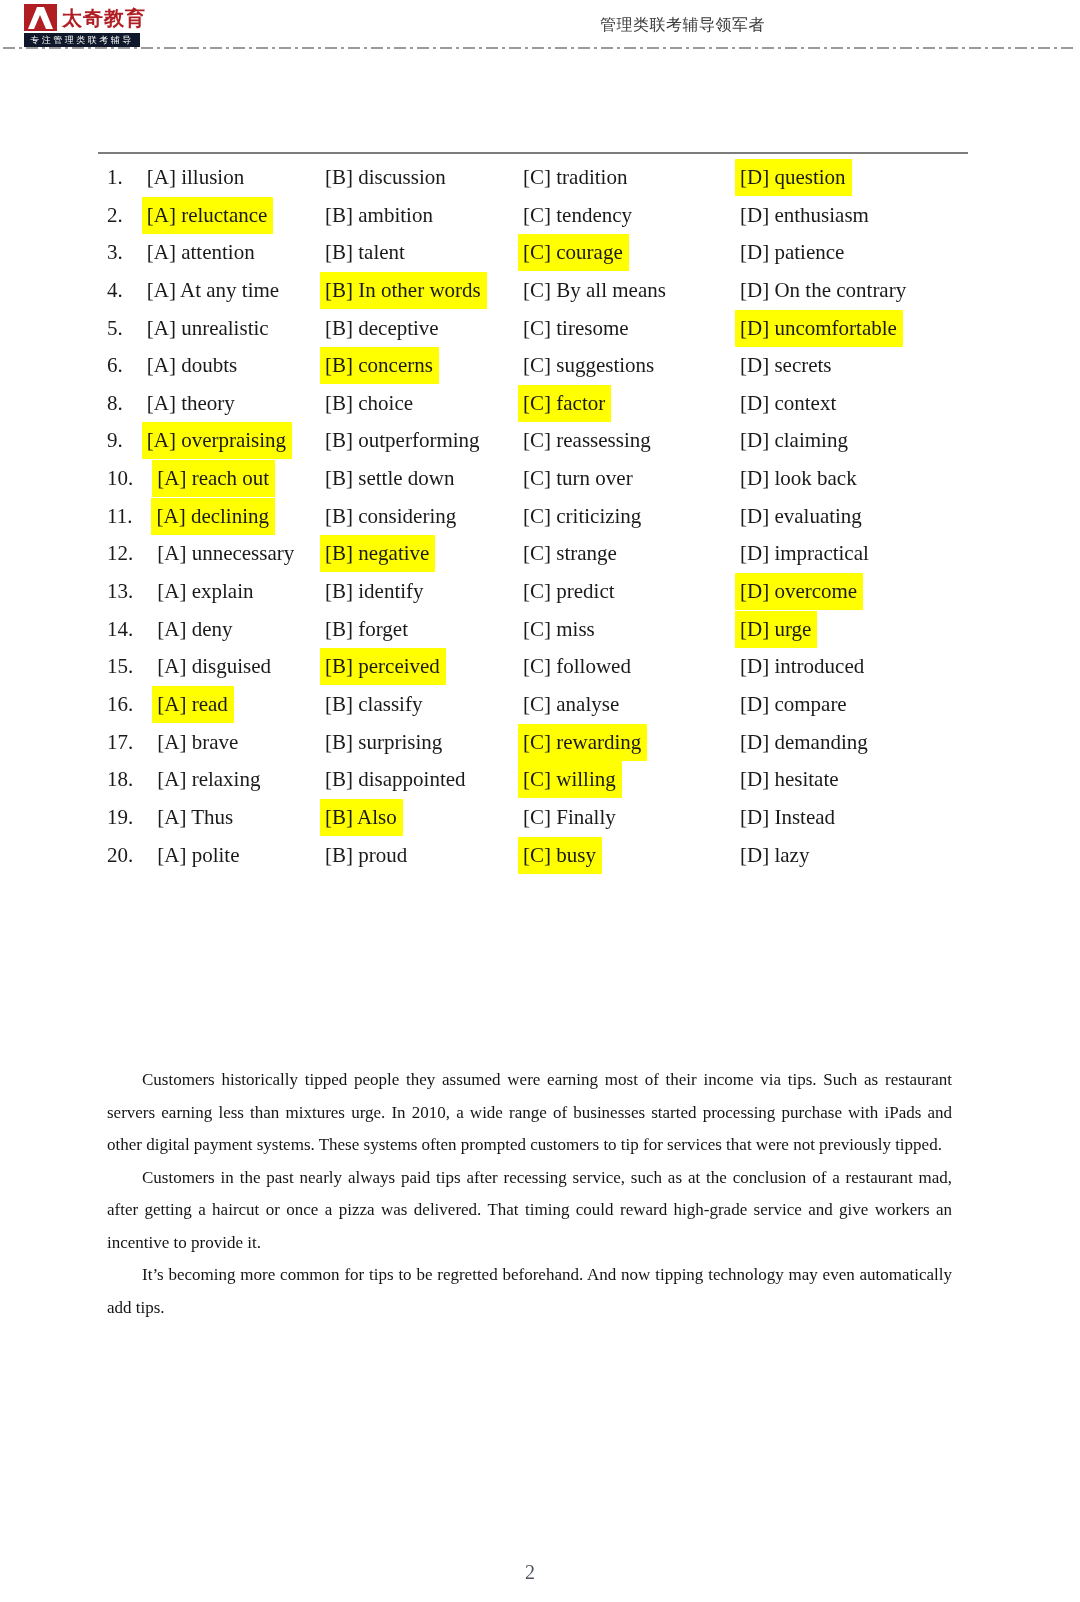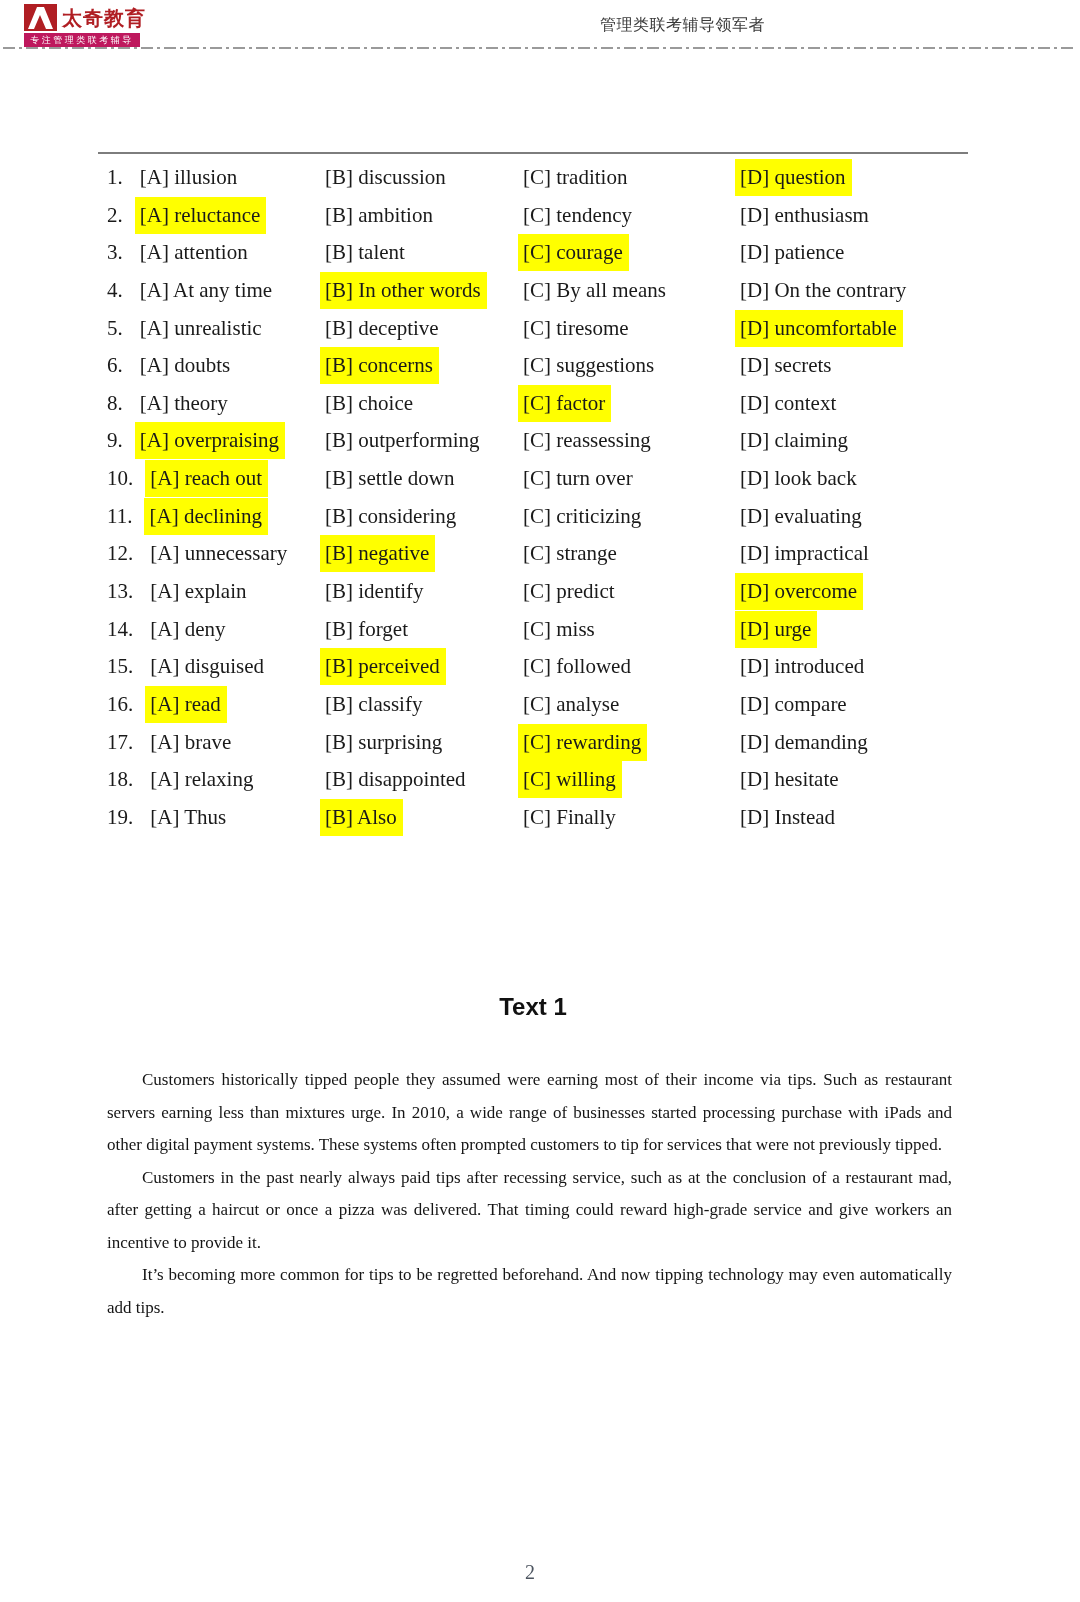--- a/index.html
+++ b/index.html
@@ -20,21 +20,21 @@
   }
   .brand-name {
     position: absolute; left: 62px; top: 5px;
     font-family: "Liberation Sans", "DejaVu Sans", sans-serif;
     font-size: 20px; font-weight: bold; color: #b01e23;
     letter-spacing: 1px;
   }
   .brand-bar {
     position: absolute; left: 24px; top: 33px;
     width: 116px; height: 14px;
-    background: #be185d;
+    background: #0f172a;
     display: flex; align-items: center; justify-content: center;
   }
   .brand-bar span {
     font-family: "Liberation Sans", "DejaVu Sans", sans-serif;
     font-size: 9px; color: #ffffff; letter-spacing: 2.5px;
     white-space: nowrap;
   }
   .slogan {
     position: absolute; left: 600px; top: 15px;
     font-family: "Liberation Sans", "DejaVu Sans", sans-serif;
@@ -60,21 +60,21 @@
     position: absolute; left: 107px; top: 159px;
     width: 880px;
   }
   .qrow {
     position: relative;
     height: 37.65px; line-height: 37.65px;
     font-size: 21px; white-space: nowrap;
   }
   .qnum { display: inline-block; }
   .cell { display: inline-block; }
-  .cell-a { margin-left: 17px; }
+  .cell-a { margin-left: 24px; }
   .cell-b { position: absolute; left: 218px; top: 0; }
   .cell-c { position: absolute; left: 416px; top: 0; }
   .cell-d { position: absolute; left: 633px; top: 0; }
   .opt { display: inline; }
   .opt.hl {
     background: #ffff00;
     padding: 6px 6px 7px 5px;
     margin-left: -5px; margin-right: -6px;
   }
 
@@ -133,23 +133,23 @@
       <div class="qrow"><span class="qnum">10.</span><span class="cell cell-a"><span class="opt hl">[A] reach out</span></span><span class="cell cell-b"><span class="opt">[B] settle down</span></span><span class="cell cell-c"><span class="opt">[C] turn over</span></span><span class="cell cell-d"><span class="opt">[D] look back</span></span></div>
       <div class="qrow"><span class="qnum">11.</span><span class="cell cell-a"><span class="opt hl">[A] declining</span></span><span class="cell cell-b"><span class="opt">[B] considering</span></span><span class="cell cell-c"><span class="opt">[C] criticizing</span></span><span class="cell cell-d"><span class="opt">[D] evaluating</span></span></div>
       <div class="qrow"><span class="qnum">12.</span><span class="cell cell-a"><span class="opt">[A] unnecessary</span></span><span class="cell cell-b"><span class="opt hl">[B] negative</span></span><span class="cell cell-c"><span class="opt">[C] strange</span></span><span class="cell cell-d"><span class="opt">[D] impractical</span></span></div>
       <div class="qrow"><span class="qnum">13.</span><span class="cell cell-a"><span class="opt">[A] explain</span></span><span class="cell cell-b"><span class="opt">[B] identify</span></span><span class="cell cell-c"><span class="opt">[C] predict</span></span><span class="cell cell-d"><span class="opt hl">[D] overcome</span></span></div>
       <div class="qrow"><span class="qnum">14.</span><span class="cell cell-a"><span class="opt">[A] deny</span></span><span class="cell cell-b"><span class="opt">[B] forget</span></span><span class="cell cell-c"><span class="opt">[C] miss</span></span><span class="cell cell-d"><span class="opt hl">[D] urge</span></span></div>
       <div class="qrow"><span class="qnum">15.</span><span class="cell cell-a"><span class="opt">[A] disguised</span></span><span class="cell cell-b"><span class="opt hl">[B] perceived</span></span><span class="cell cell-c"><span class="opt">[C] followed</span></span><span class="cell cell-d"><span class="opt">[D] introduced</span></span></div>
       <div class="qrow"><span class="qnum">16.</span><span class="cell cell-a"><span class="opt hl">[A] read</span></span><span class="cell cell-b"><span class="opt">[B] classify</span></span><span class="cell cell-c"><span class="opt">[C] analyse</span></span><span class="cell cell-d"><span class="opt">[D] compare</span></span></div>
       <div class="qrow"><span class="qnum">17.</span><span class="cell cell-a"><span class="opt">[A] brave</span></span><span class="cell cell-b"><span class="opt">[B] surprising</span></span><span class="cell cell-c"><span class="opt hl">[C] rewarding</span></span><span class="cell cell-d"><span class="opt">[D] demanding</span></span></div>
       <div class="qrow"><span class="qnum">18.</span><span class="cell cell-a"><span class="opt">[A] relaxing</span></span><span class="cell cell-b"><span class="opt">[B] disappointed</span></span><span class="cell cell-c"><span class="opt hl">[C] willing</span></span><span class="cell cell-d"><span class="opt">[D] hesitate</span></span></div>
       <div class="qrow"><span class="qnum">19.</span><span class="cell cell-a"><span class="opt">[A] Thus</span></span><span class="cell cell-b"><span class="opt hl">[B] Also</span></span><span class="cell cell-c"><span class="opt">[C] Finally</span></span><span class="cell cell-d"><span class="opt">[D] Instead</span></span></div>
+      <div class="qrow"><span class="qnum">20.</span><span class="cell cell-a"><span class="opt">[A] polite</span></span><span class="cell cell-b"><span class="opt">[B] proud</span></span><span class="cell cell-c"><span class="opt hl">[C] busy</span></span><span class="cell cell-d"><span class="opt">[D] lazy</span></span></div>
     </div>
 
-  <div class="passage-title">Text 1</div>
   <div class="passage-body">
       <p>Customers historically tipped people they assumed were earning most of their income via tips. Such as restaurant servers earning less than mixtures urge. In 2010, a wide range of businesses started processing purchase with iPads and other digital payment systems. These systems often prompted customers to tip for services that were not previously tipped.</p>
       <p>Customers in the past nearly always paid tips after recessing service, such as at the conclusion of a restaurant mad, after getting a haircut or once a pizza was delivered. That timing could reward high-grade service and give workers an incentive to provide it.</p>
       <p>It’s becoming more common for tips to be regretted beforehand. And now tipping technology may even automatically add tips.</p>
     </div>
 
   <div class="page-number">2</div>
 
 </div>
 

